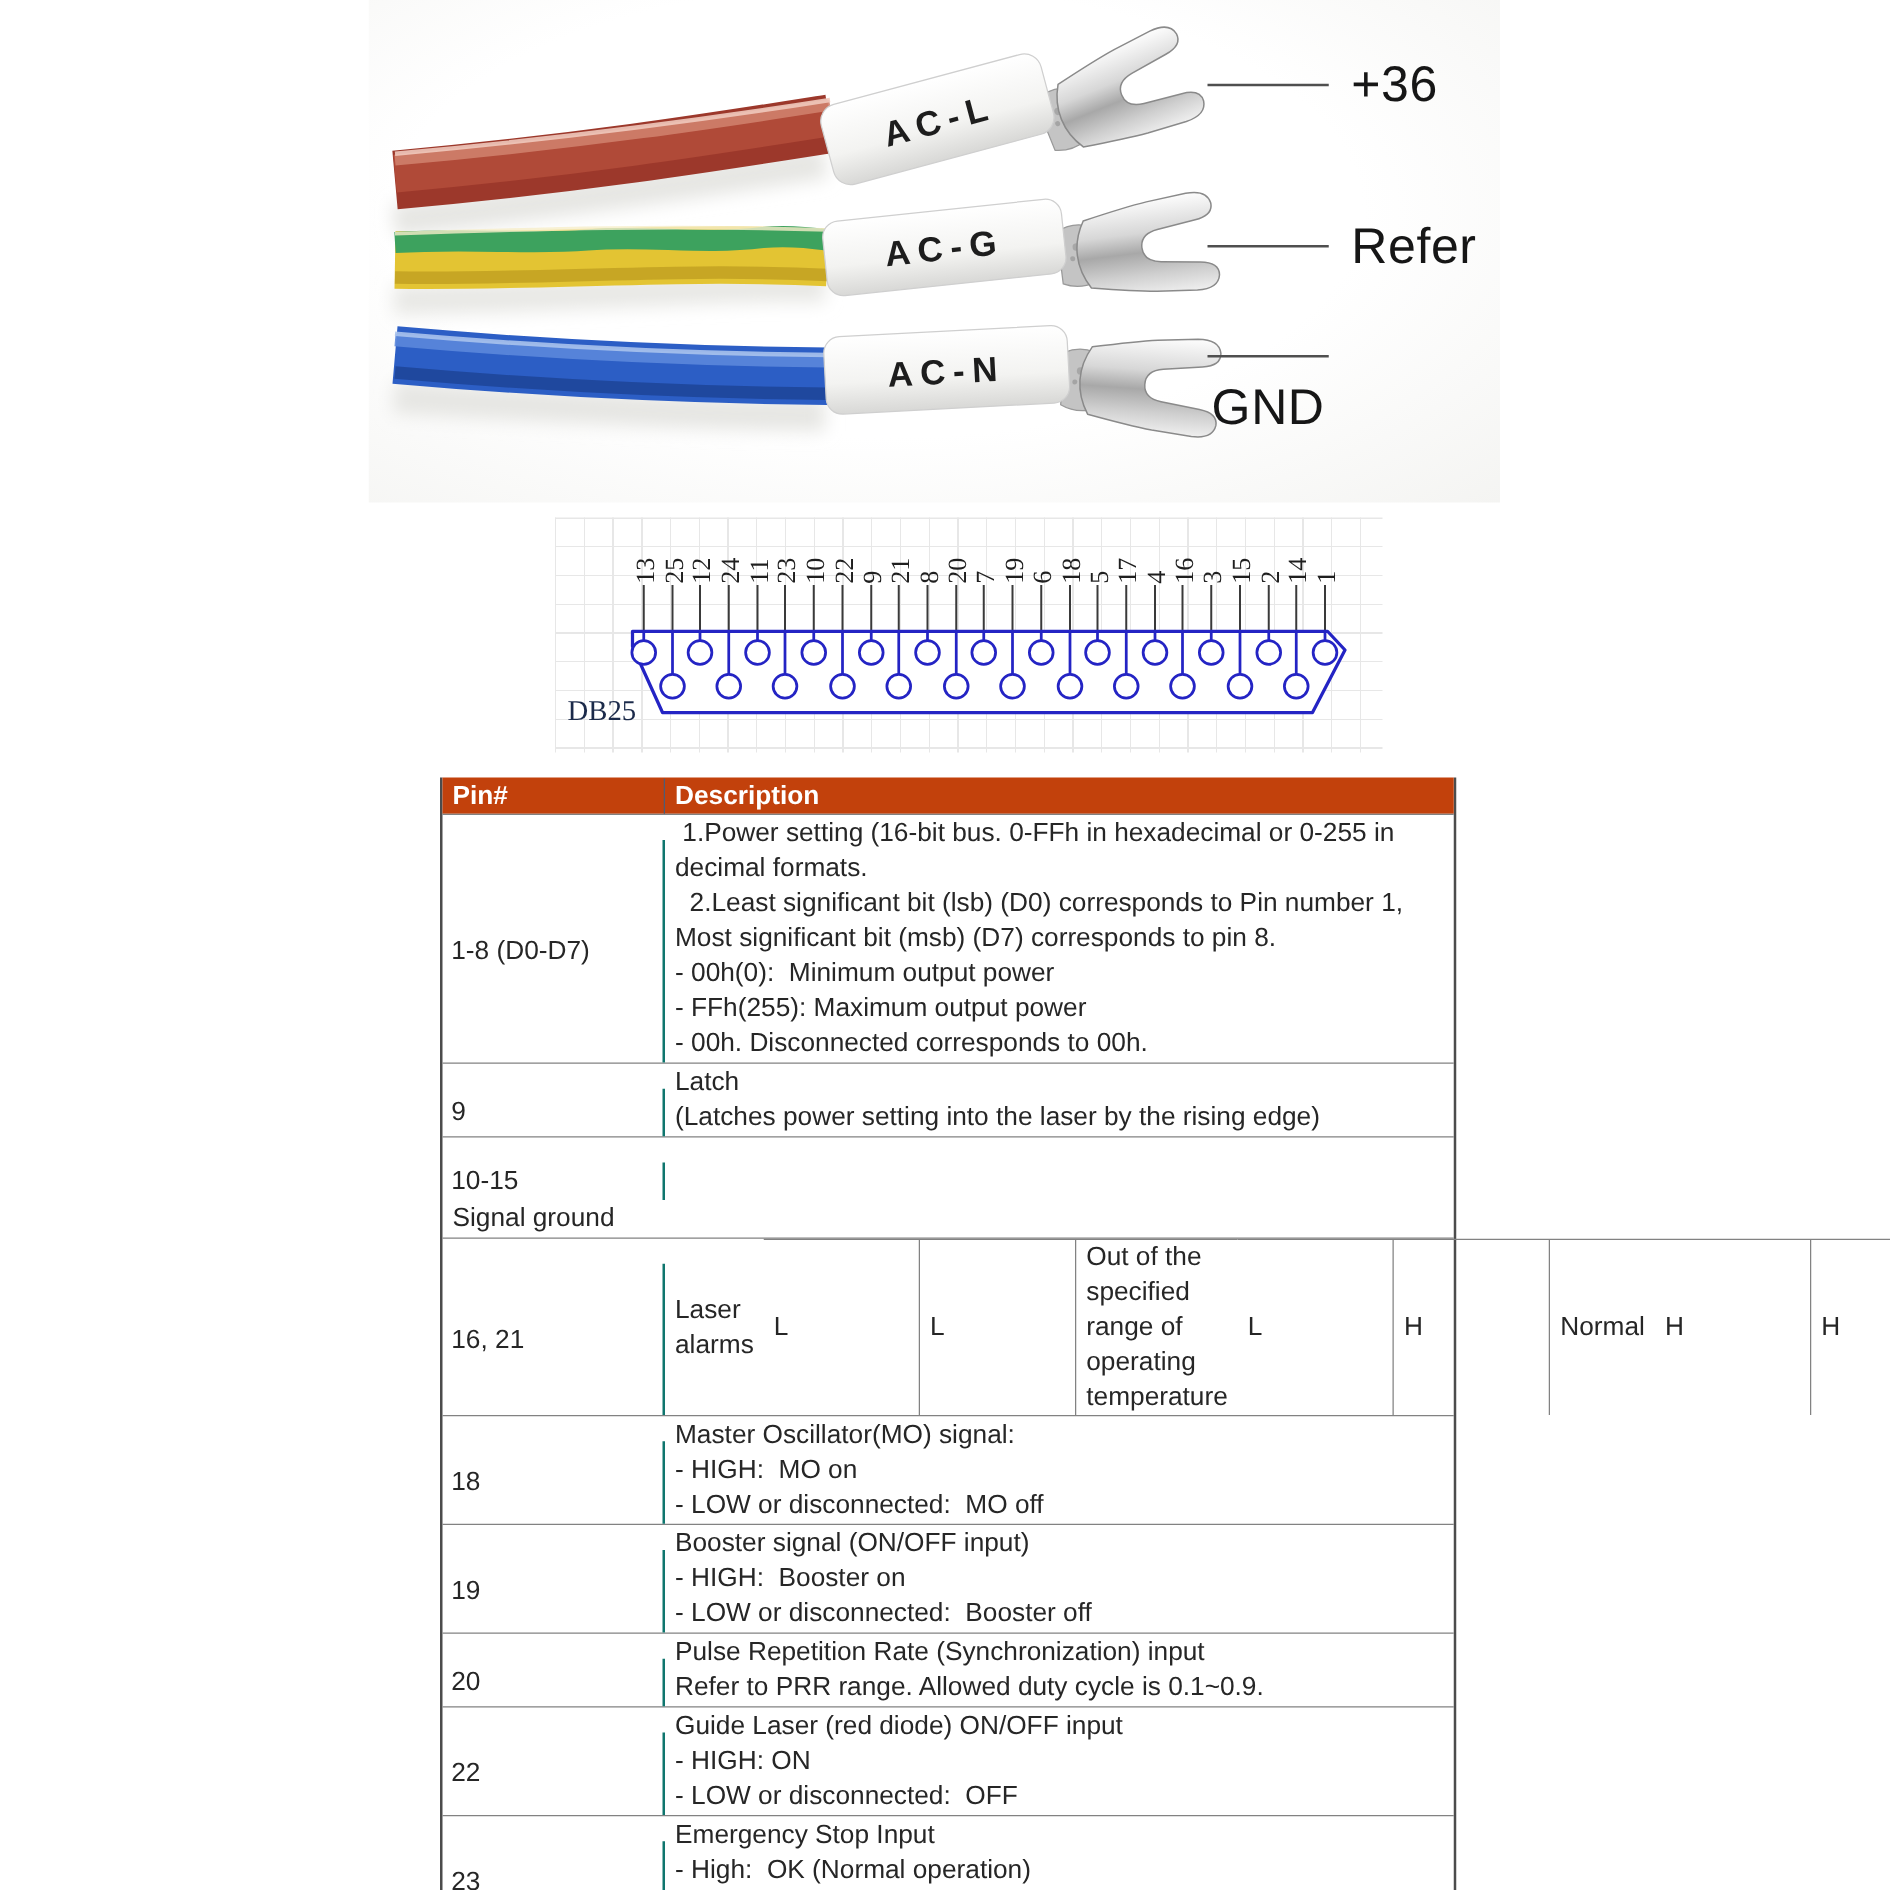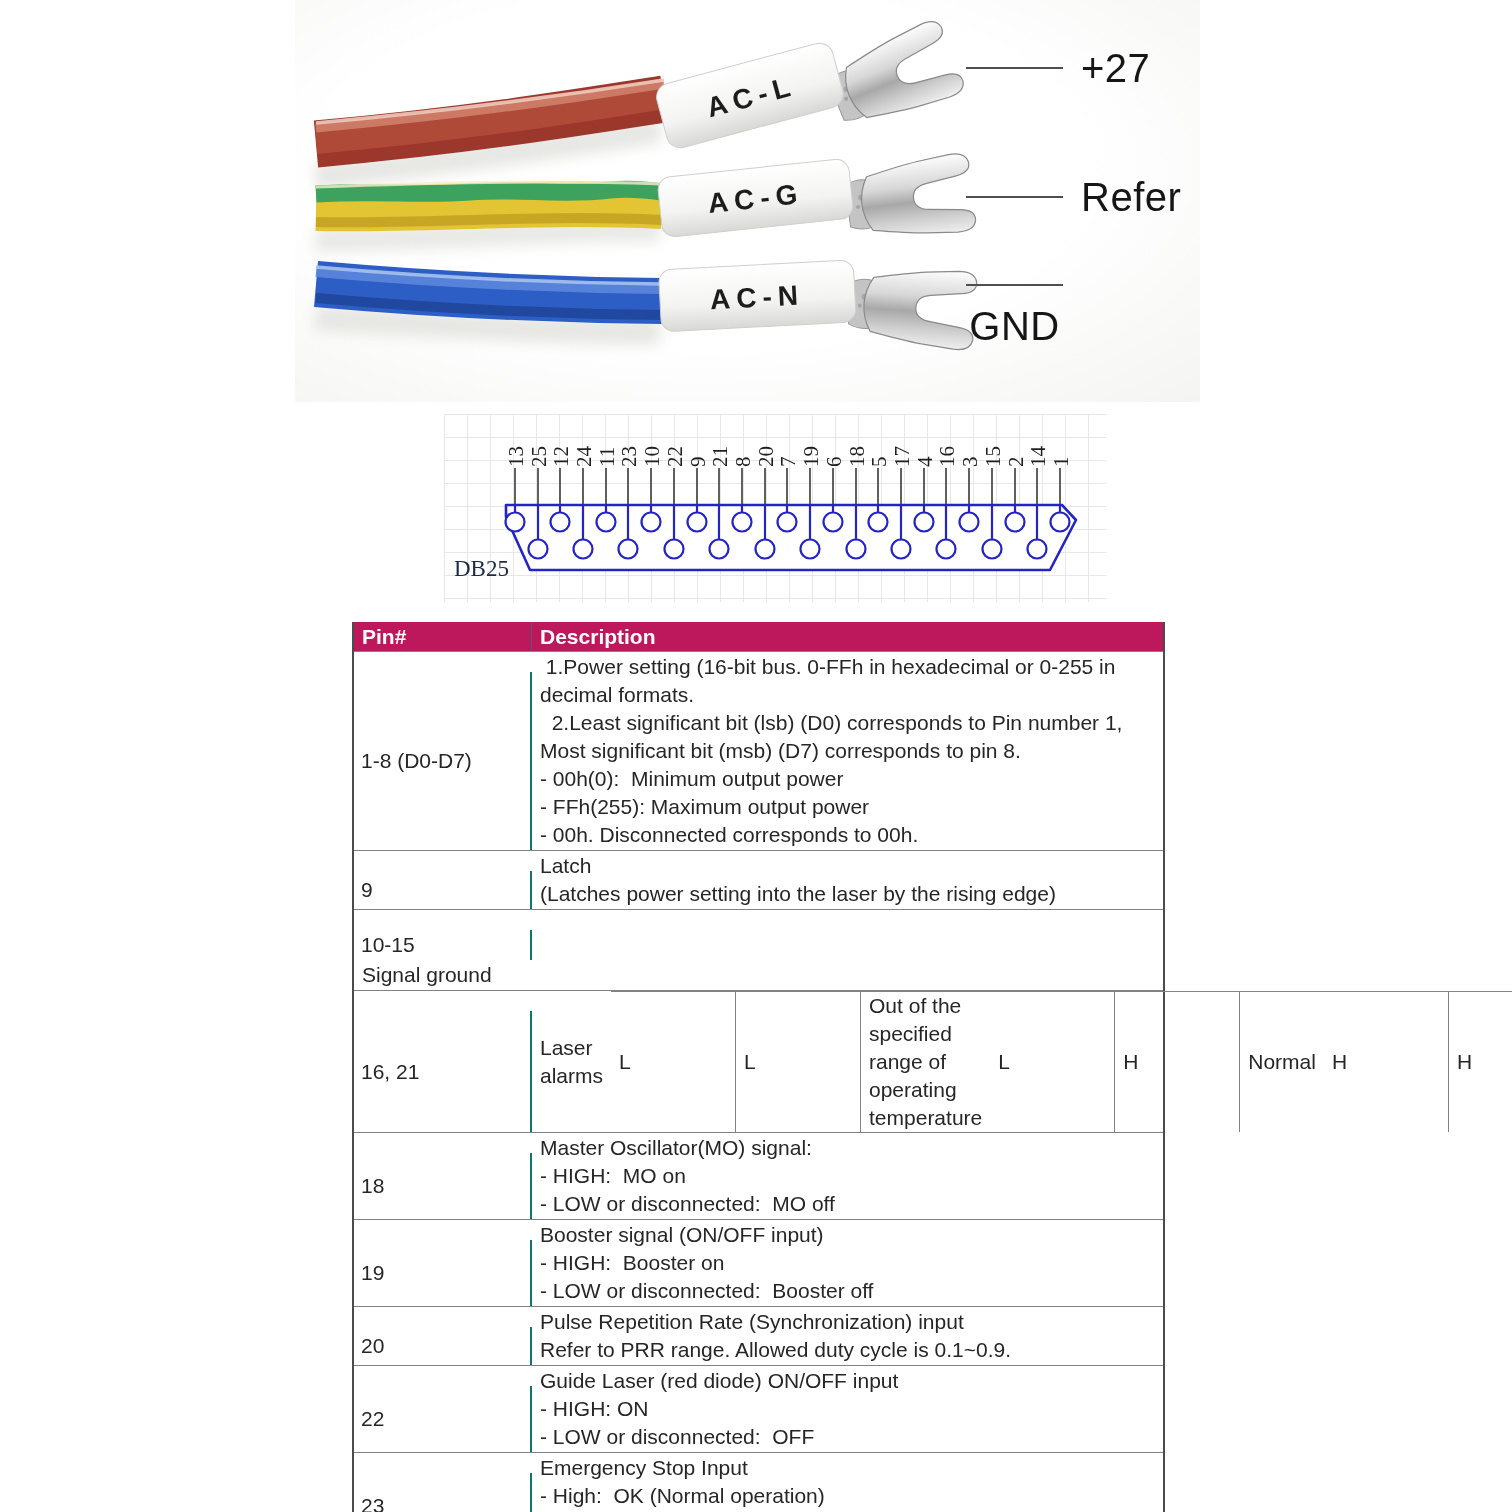--- a/index.html
+++ b/index.html
@@ -25,21 +25,21 @@
       repeating-linear-gradient(to right, #e7e7e7 0 1px, transparent 1px 23px),
       repeating-linear-gradient(to bottom, #e7e7e7 0 1px, transparent 1px 23px);
   }
   .db25-svg{position:absolute;left:440px;top:410px;}
   
   .ptable{
     position:absolute;left:352px;top:622px;width:813px;
     border:2px solid #4c4c4c;border-top:none;background:#fff;
     font-size:21px;line-height:28px;color:#262626;box-sizing:border-box;
   }
-  .thead{display:flex;background:#be185d;color:#ffffff;font-weight:bold;min-height:29px;align-items:center;}
+  .thead{display:flex;background:#c2410c;color:#ffffff;font-weight:bold;min-height:29px;align-items:center;}
   .thead .hcell-pin{width:178px;padding:0 8px;border-right:1px solid #4e5c74;box-sizing:border-box;}
   .thead .hcell-desc{flex:1;padding:0 8px;}
   .trow{display:flex;border-top:1px solid #828282;}
   .cell-pin{
     width:178px;box-sizing:border-box;border-right:2px solid #0f766e;
     padding:1px 7px;display:flex;align-items:center;flex:none;margin-top:20px;
   }
   .cell-desc{
     flex:1;padding:1px 8px;display:flex;align-items:center;
   }
@@ -133,21 +133,21 @@
     <text x="96" y="10" text-anchor="middle" font-size="28" font-weight="700" letter-spacing="6" fill="#1d1d1d" font-family="Liberation Sans, sans-serif">AC-G</text>
   </g>
   <g transform="translate(660,301) rotate(-3)">
     <rect x="0" y="-31" width="195" height="62" rx="13" fill="url(#sleeve)" stroke="#cfcfcf"></rect>
     <text x="97" y="11" text-anchor="middle" font-size="28" font-weight="700" letter-spacing="6" fill="#1d1d1d" font-family="Liberation Sans, sans-serif">AC-N</text>
   </g>
 </svg>
 
 <div class="term-label" style="left:966px;top:42px;">
   <div class="term-line"></div>
-  <span class="term-text">+27</span>
+  <span class="term-text">+36</span>
 </div>
 <div class="term-label" style="left:966px;top:171px;">
   <div class="term-line"></div>
   <span class="term-text">Refer</span>
 </div>
 <div class="term-label" style="left:966px;top:284px;flex-direction:column;">
   <div class="term-line"></div>
   <span class="term-text">GND</span>
 </div>
 

